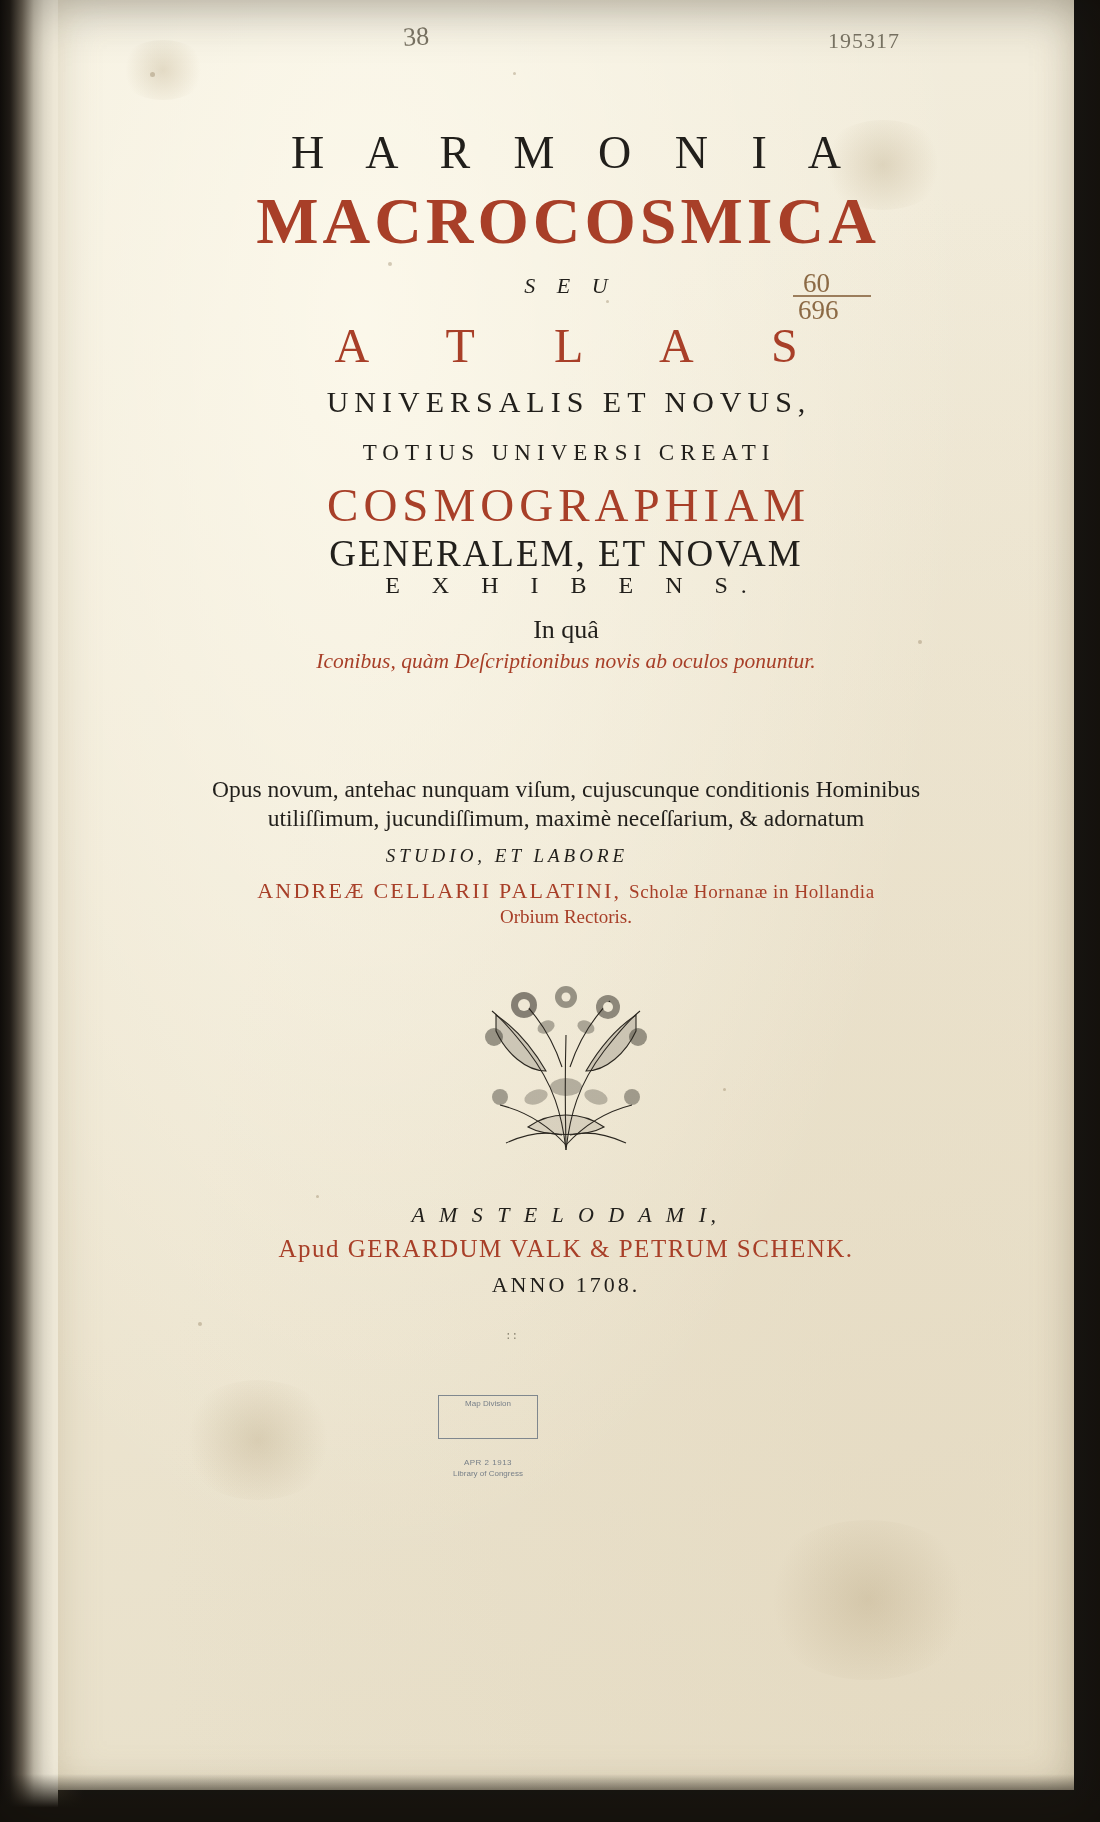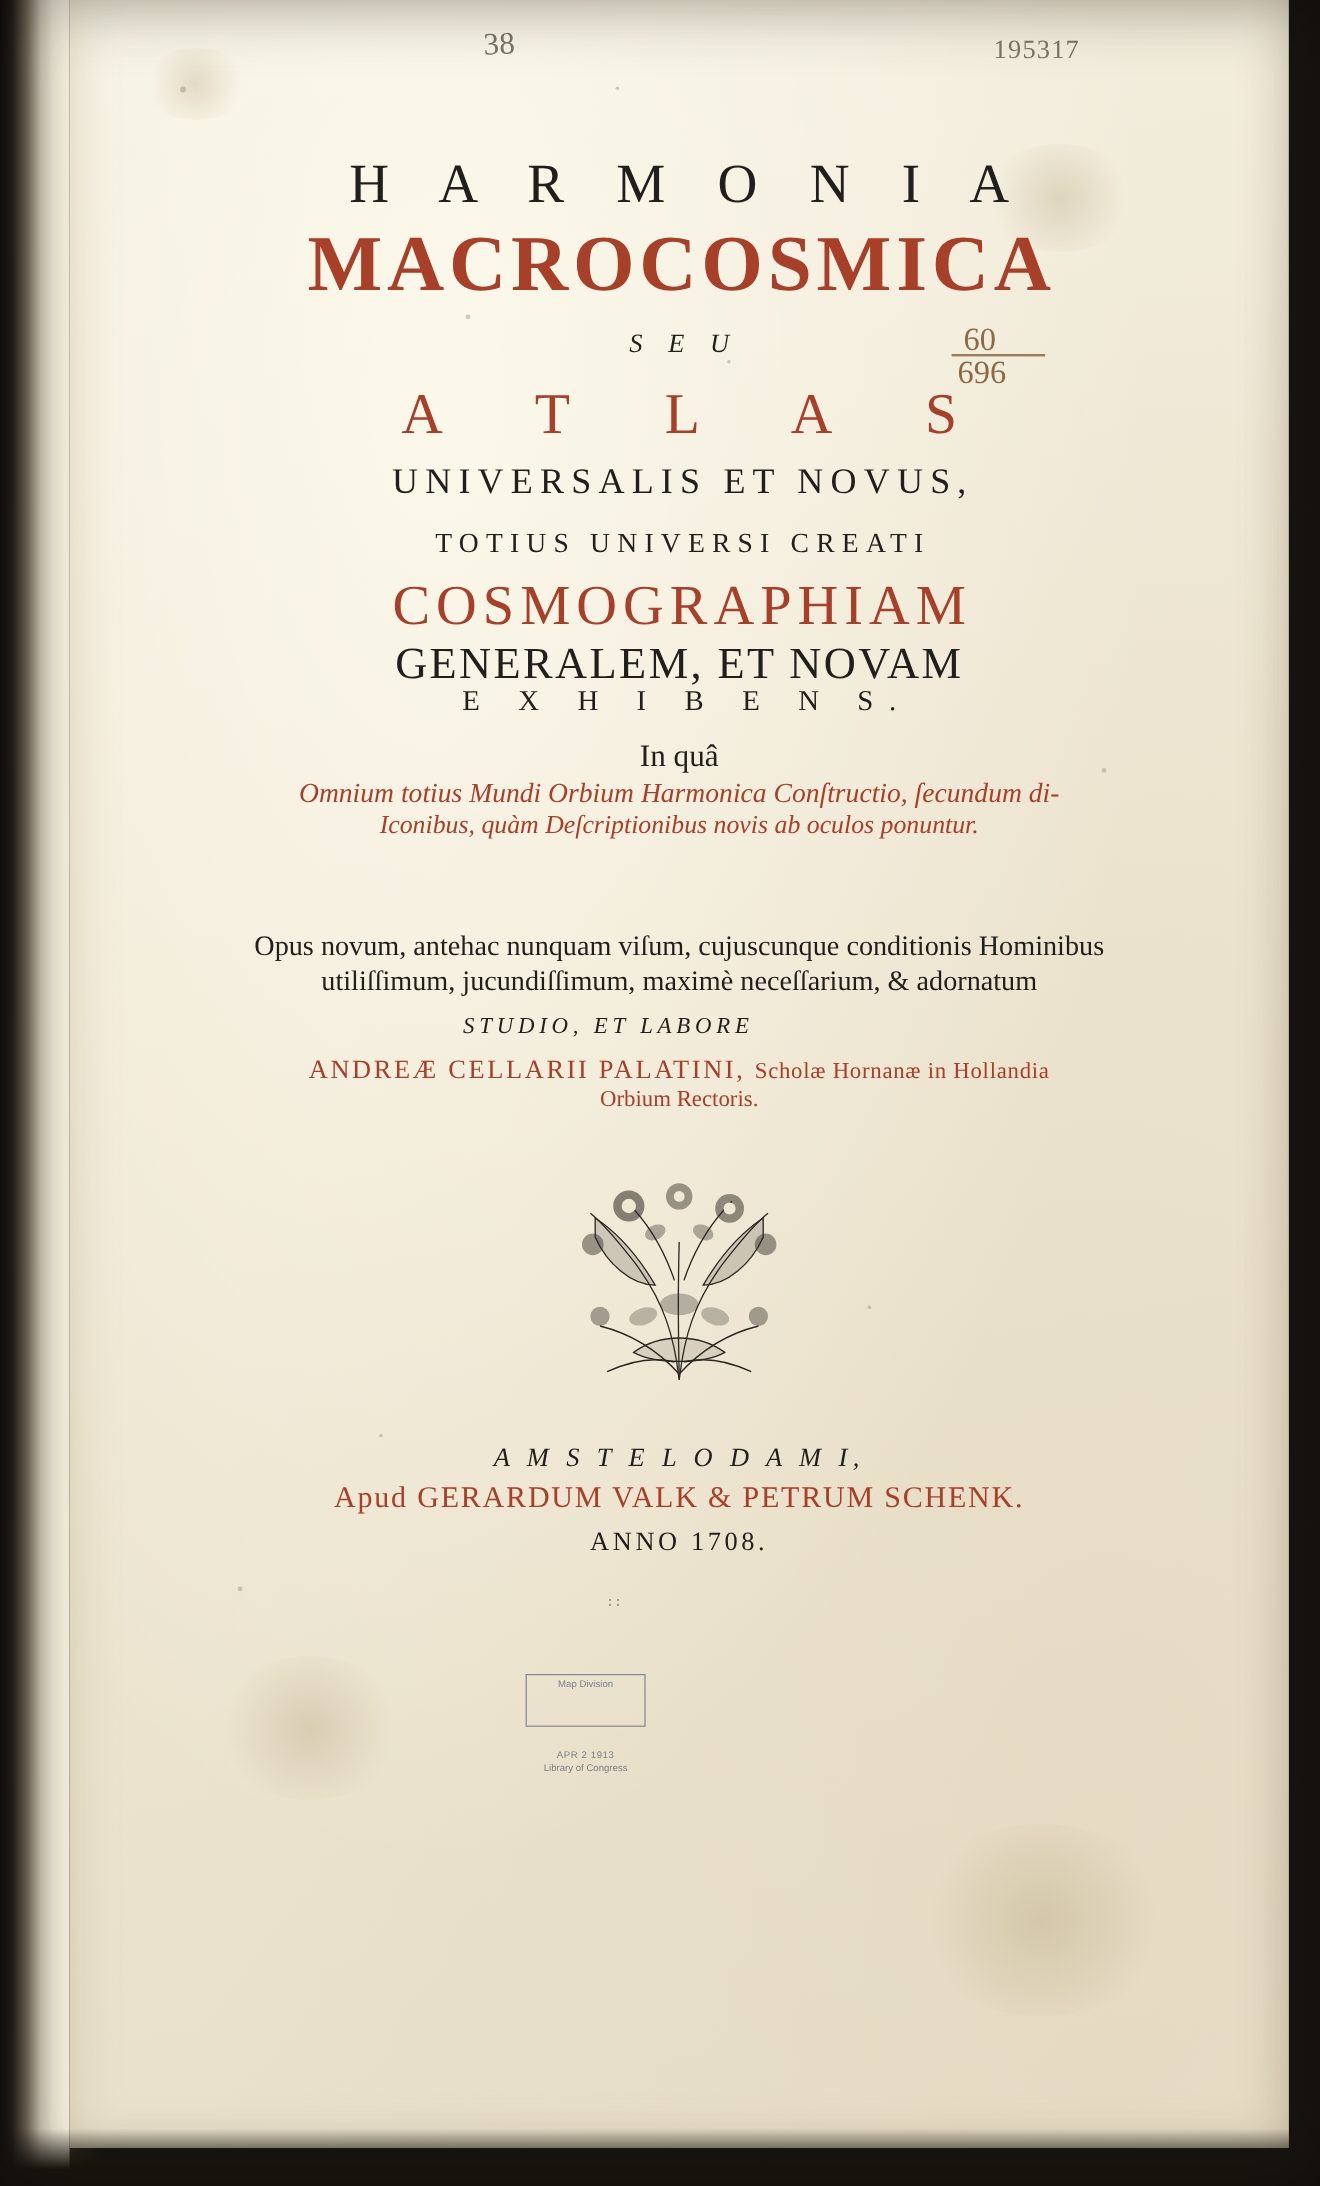--- a/index.html
+++ b/index.html
@@ -302,21 +302,20 @@
 
       <div class="t-cosmo red">COSMOGRAPHIAM</div>
 
       <div class="t-general black">GENERALEM, ET NOVAM</div>
 
       <div class="t-exhibens black">E X H I B E N S.</div>
 
       <div class="t-inqua black">In quâ</div>
 
       <div class="blk-italic-red">
-        <div class="l1">Omnium totius Mundi Orbium Harmonica Conſtructio, ſecundum di-</div>
         <div>Iconibus, quàm Deſcriptionibus novis ab oculos ponuntur.</div>
       </div>
 
       <div class="blk-opus">
         <div>Opus novum, antehac nunquam viſum, cujuscunque conditionis Hominibus</div>
         <div>utiliſſimum, jucundiſſimum, maximè neceſſarium, &amp; adornatum</div>
       </div>
 
       <div class="t-studio">STUDIO, ET LABORE</div>
 

